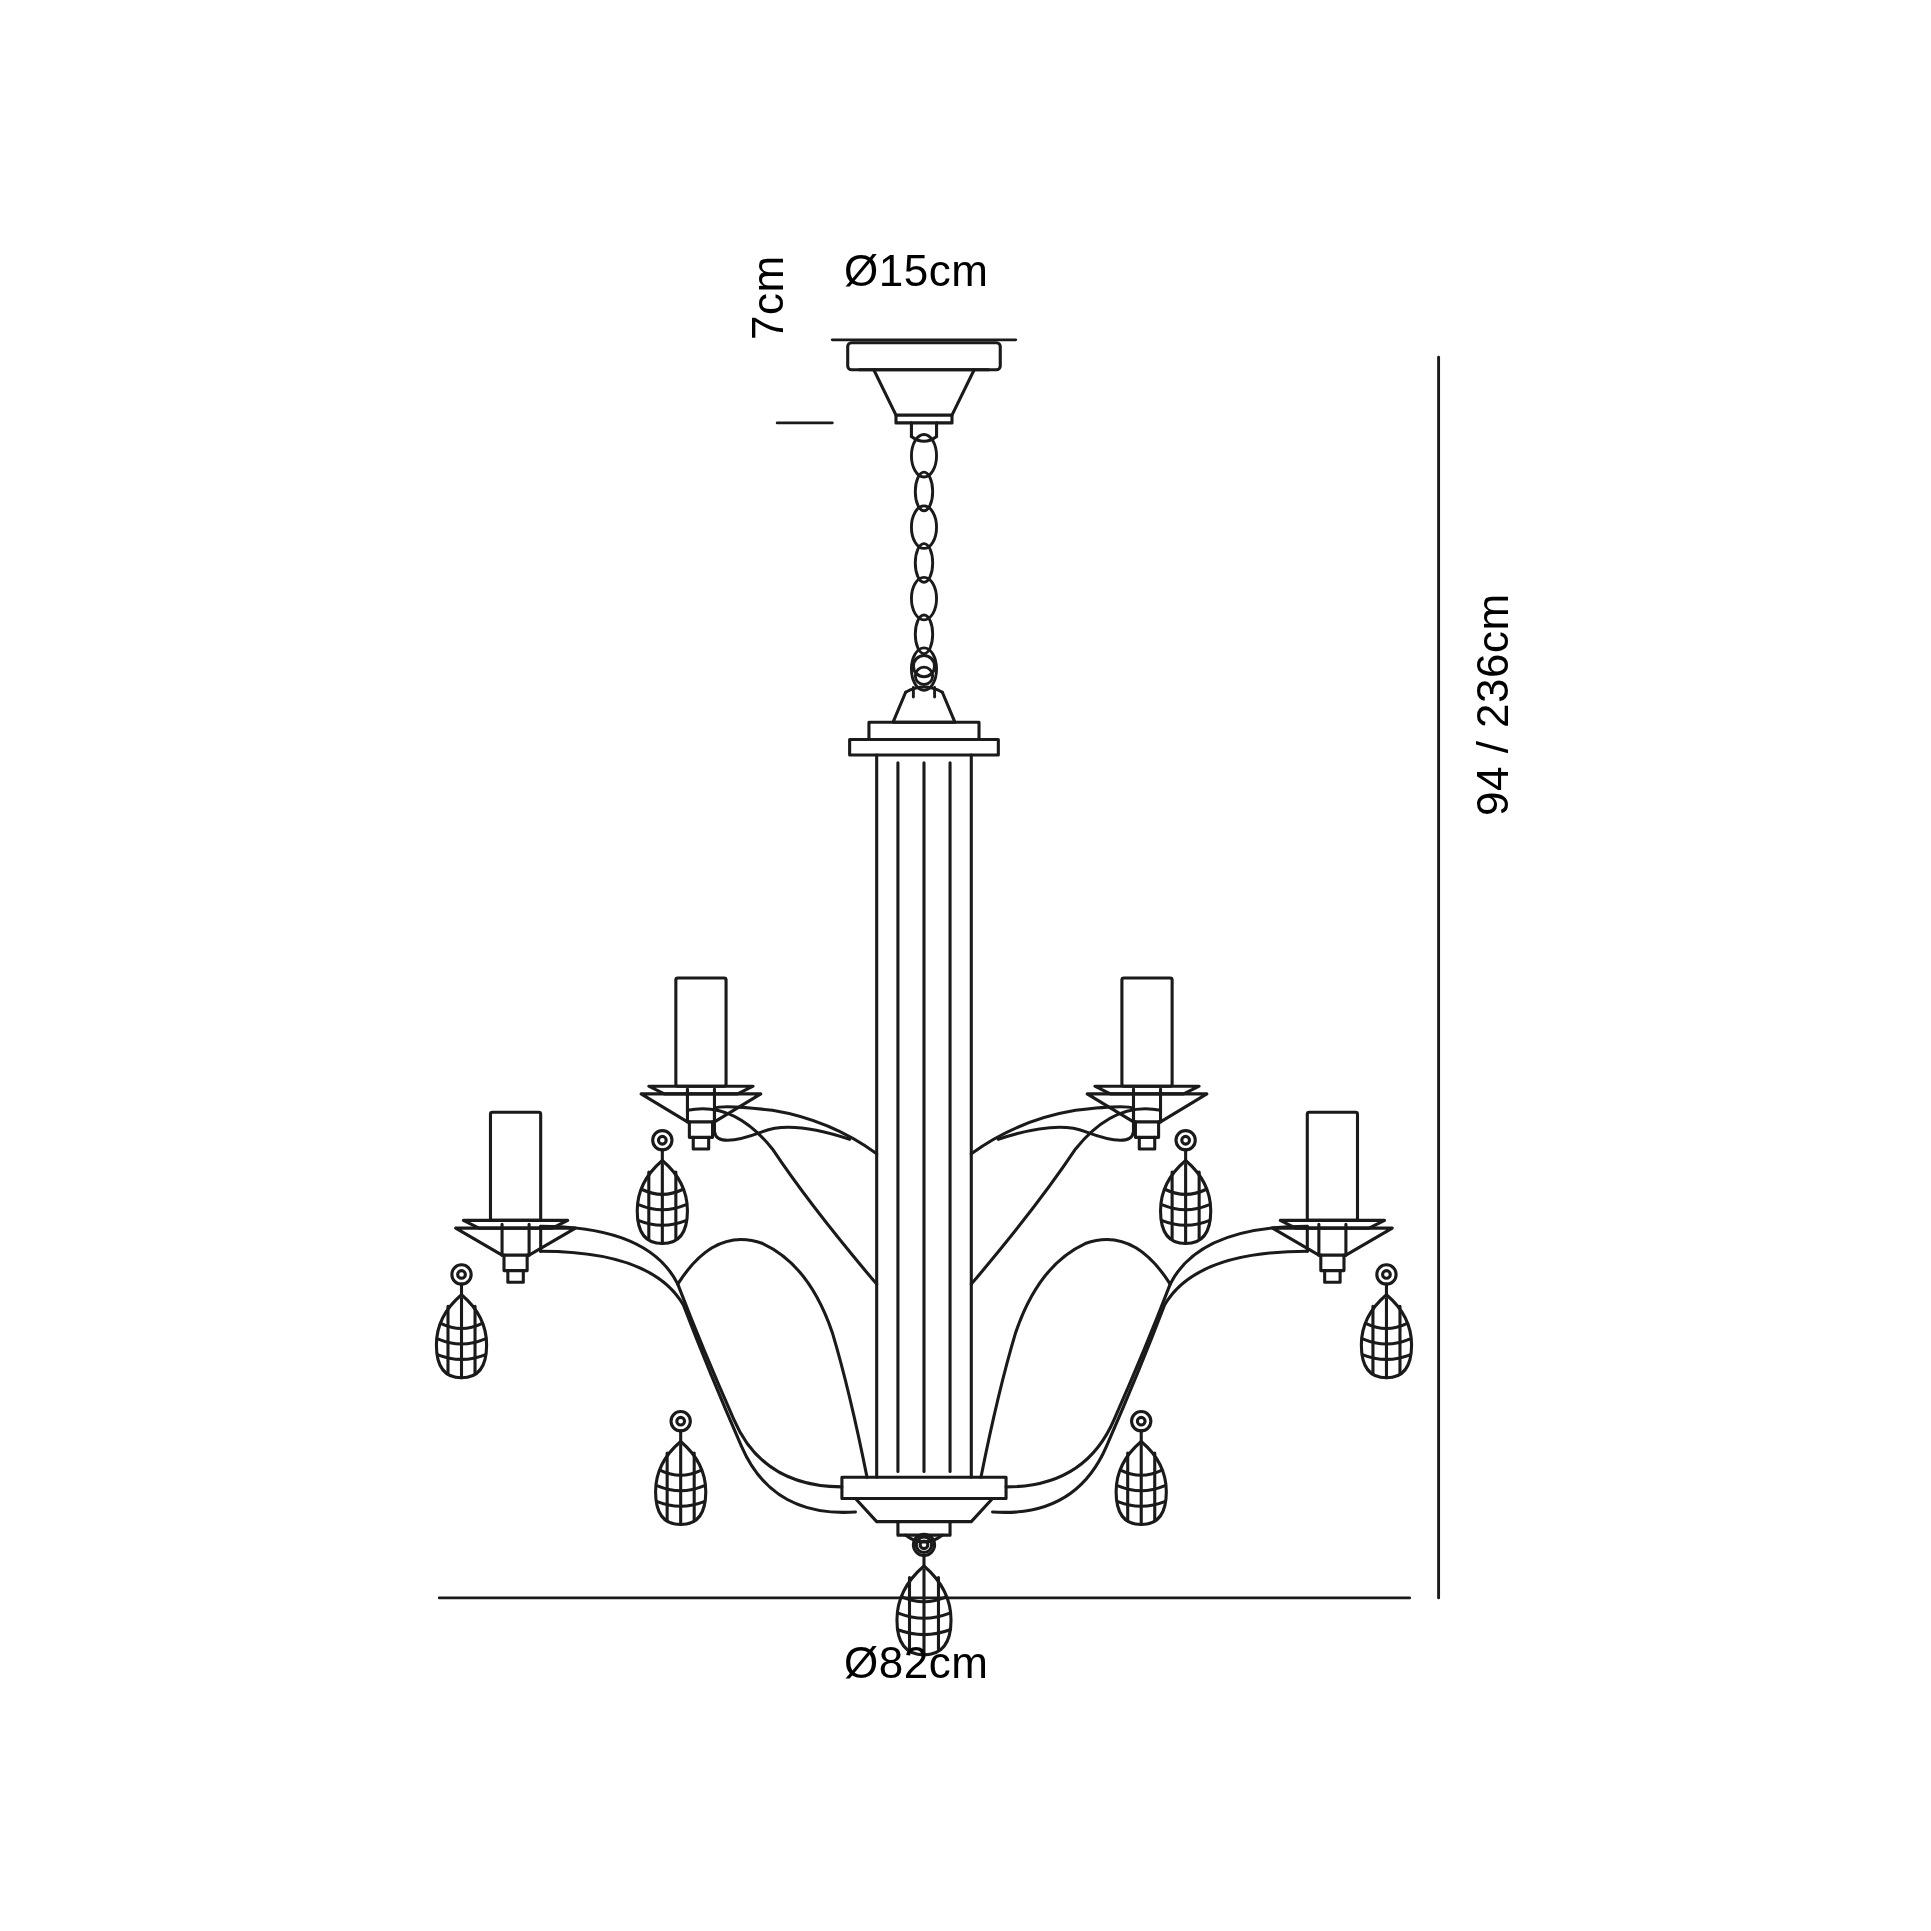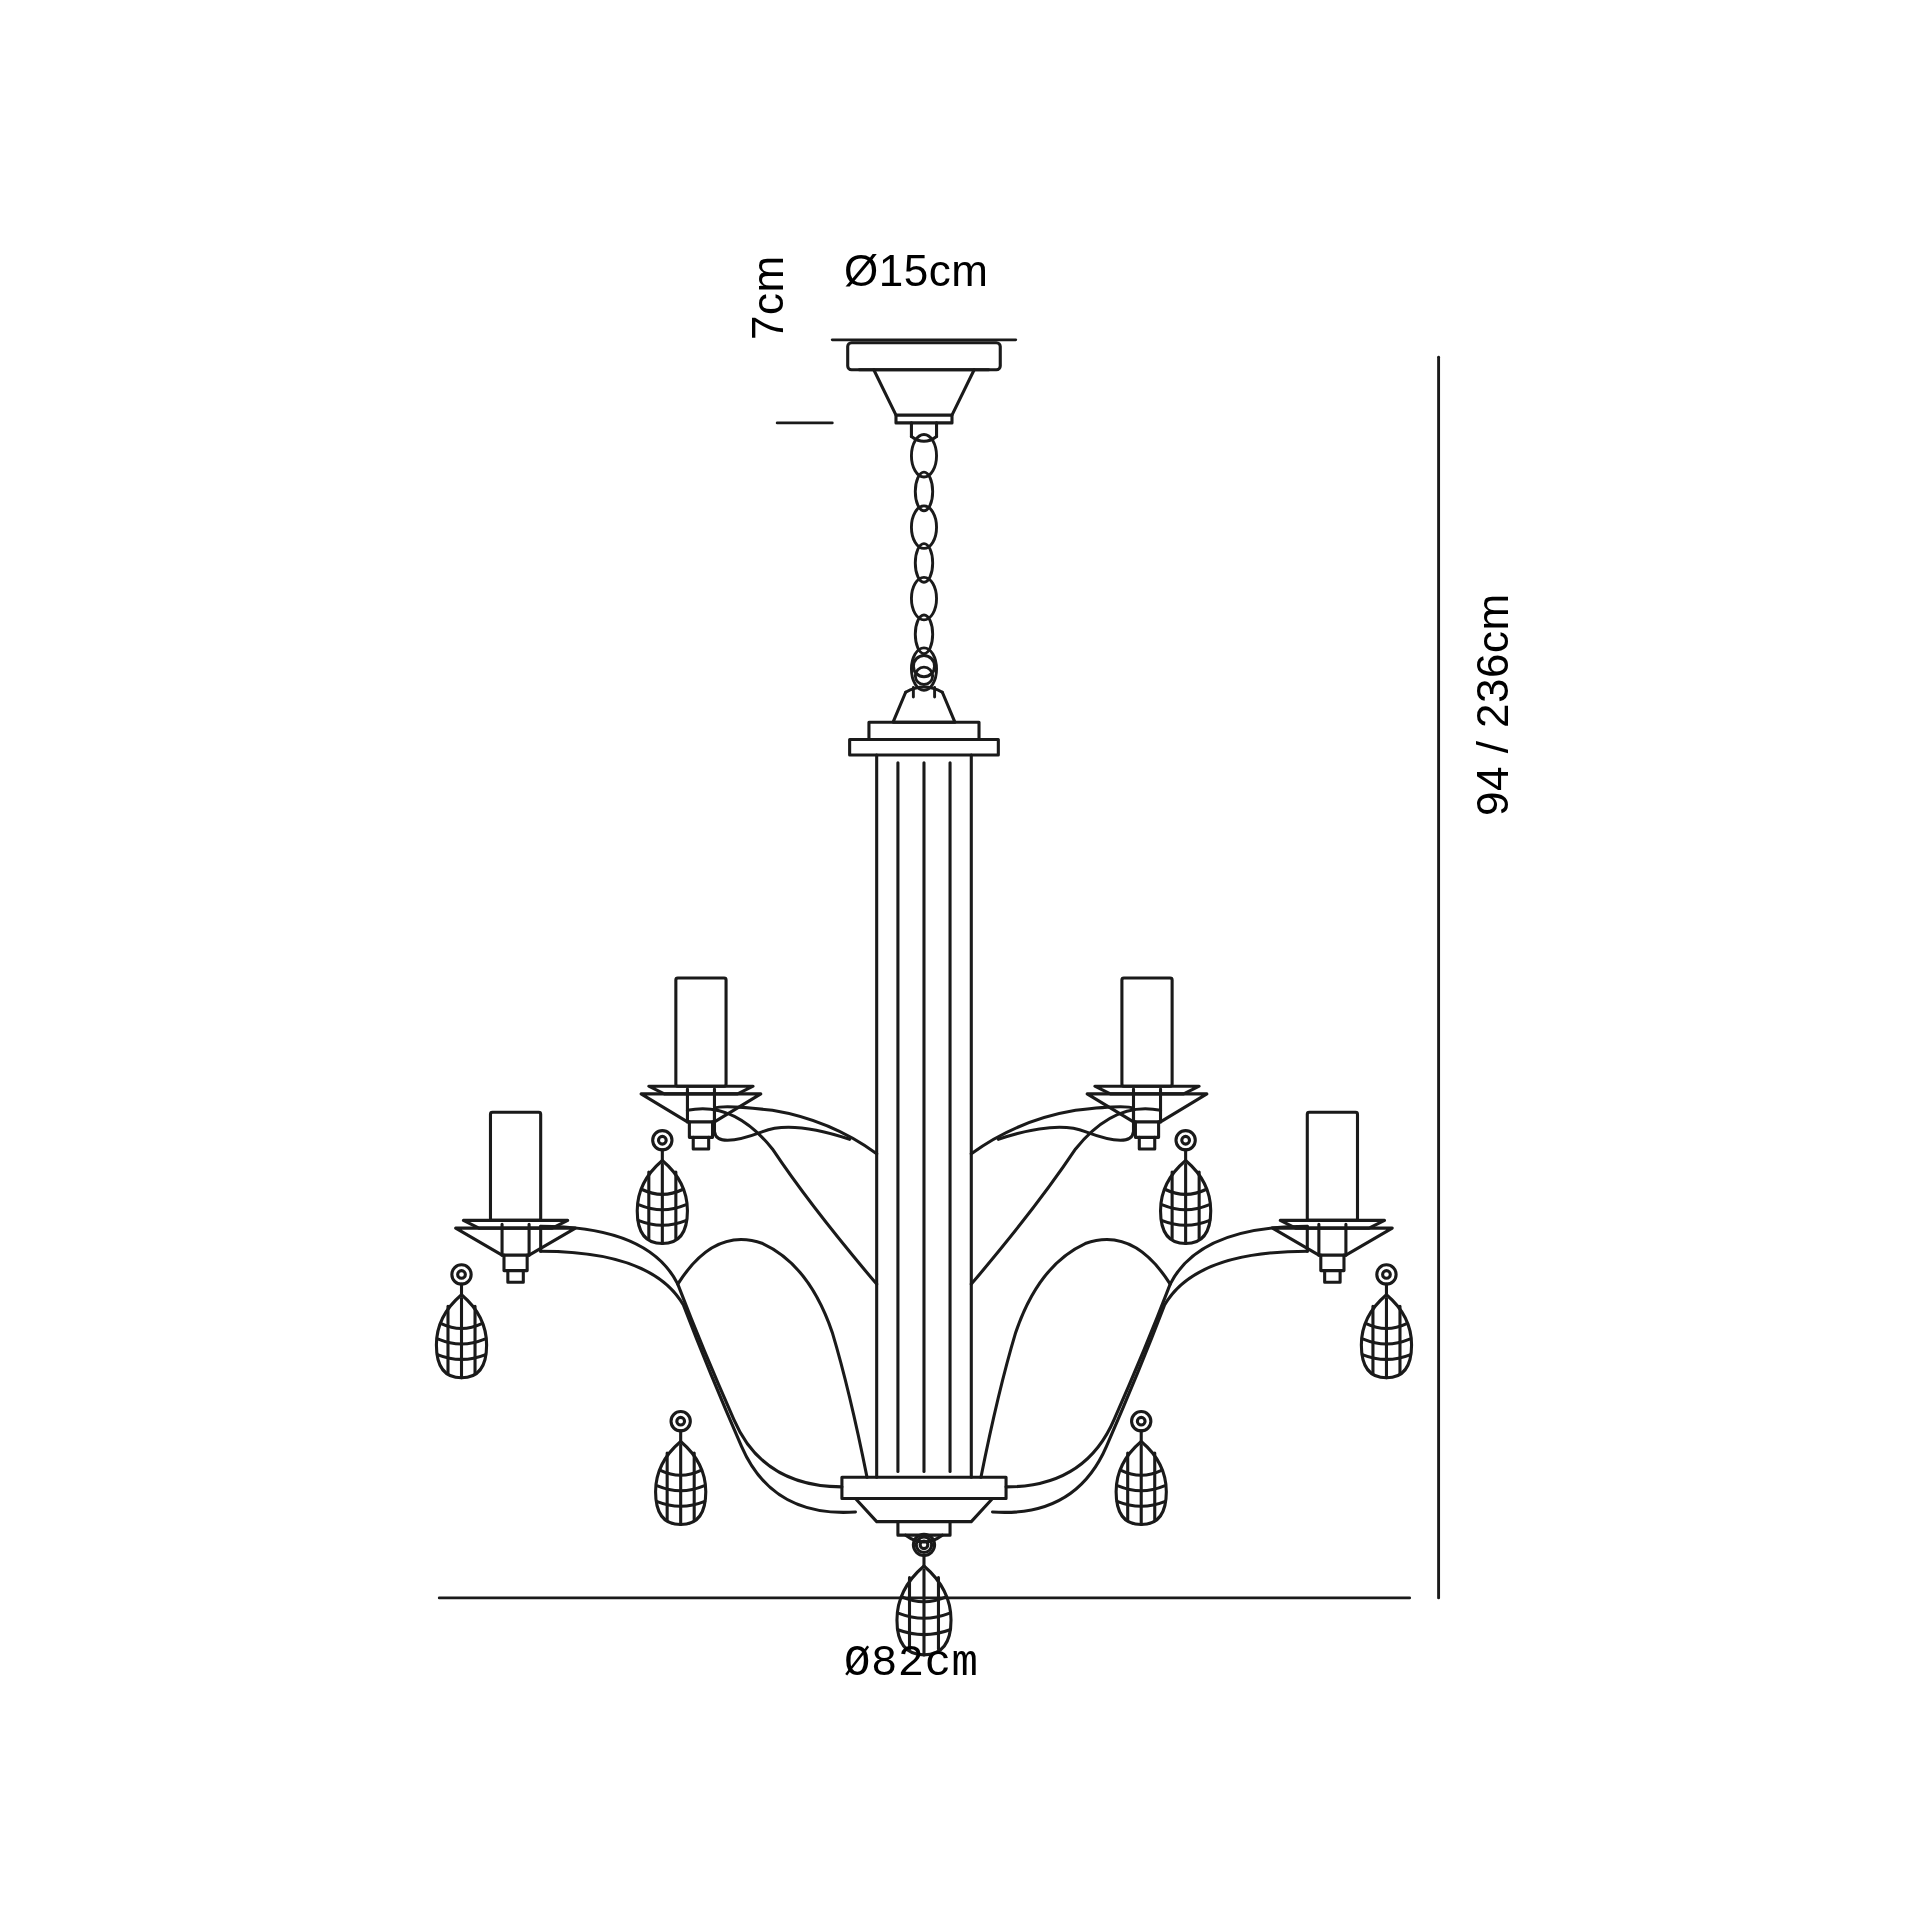--- a/index.html
+++ b/index.html
@@ -47,21 +47,20 @@
   }
   #label-total-height {
     left: 1468px;
     top: 816px;
     transform: rotate(-90deg);
     transform-origin: left top;
   }
   #label-bottom-dia {
     left: 844px;
     top: 1638px;
-    font-family: Liberation Mono, monospace;
   }
 </style>
 </head>
 <body>
 
 <div id="sheet">
 
   <svg id="drawing" viewBox="0 0 2000 2000">
     <g fill="none" stroke="#1a1a1a" stroke-width="3.2" stroke-linecap="round" stroke-linejoin="round">
 

